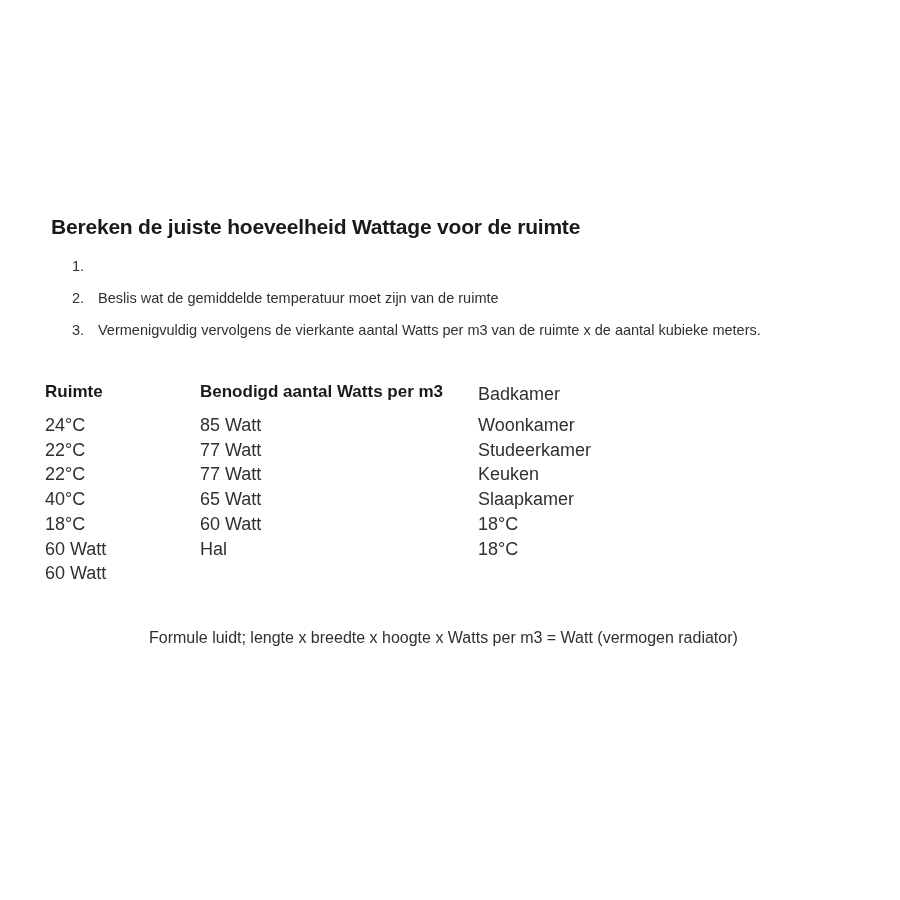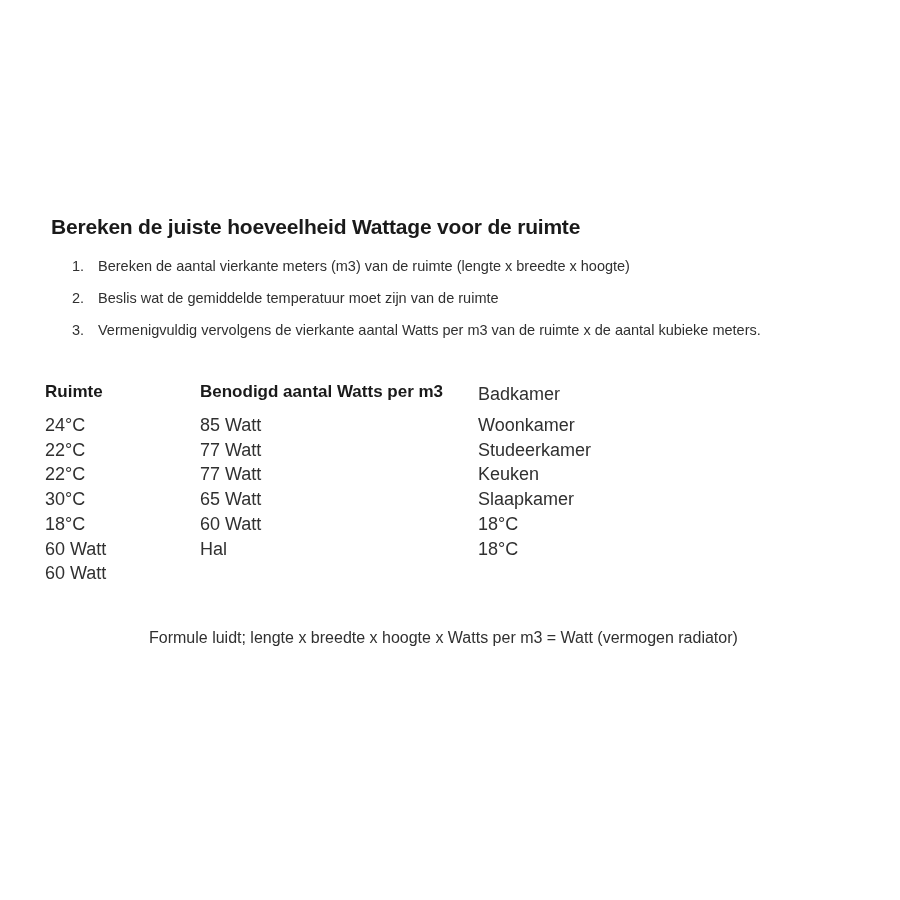--- a/index.html
+++ b/index.html
@@ -74,21 +74,20 @@
 </head>
 <body>
 
 <div class="page">
 
   <h1 class="title">Bereken de juiste hoeveelheid Wattage voor de ruimte</h1>
 
   <ol class="steps">
     <li class="step">
       <span class="step-num">1.</span>
-      <span class="step-text">Bereken de aantal vierkante meters (m3) van de ruimte (lengte x breedte x hoogte)</span>
     </li>
     <li class="step">
       <span class="step-num">2.</span>
       <span class="step-text">Beslis wat de gemiddelde temperatuur moet zijn van de ruimte</span>
     </li>
     <li class="step">
       <span class="step-num">3.</span>
       <span class="step-text">Vermenigvuldig vervolgens de vierkante aantal Watts per m3 van de ruimte x de aantal kubieke meters.</span>
     </li>
   </ol>
@@ -103,21 +102,21 @@
 
     <div class="td">Woonkamer</div>
     <div class="td">22°C</div>
     <div class="td">77 Watt</div>
 
     <div class="td">Studeerkamer</div>
     <div class="td">22°C</div>
     <div class="td">77 Watt</div>
 
     <div class="td">Keuken</div>
-    <div class="td">30°C</div>
+    <div class="td">40°C</div>
     <div class="td">65 Watt</div>
 
     <div class="td">Slaapkamer</div>
     <div class="td">18°C</div>
     <div class="td">60 Watt</div>
 
     <div class="td">18°C</div>
     <div class="td">60 Watt</div>
 
     <div class="td">Hal</div>

